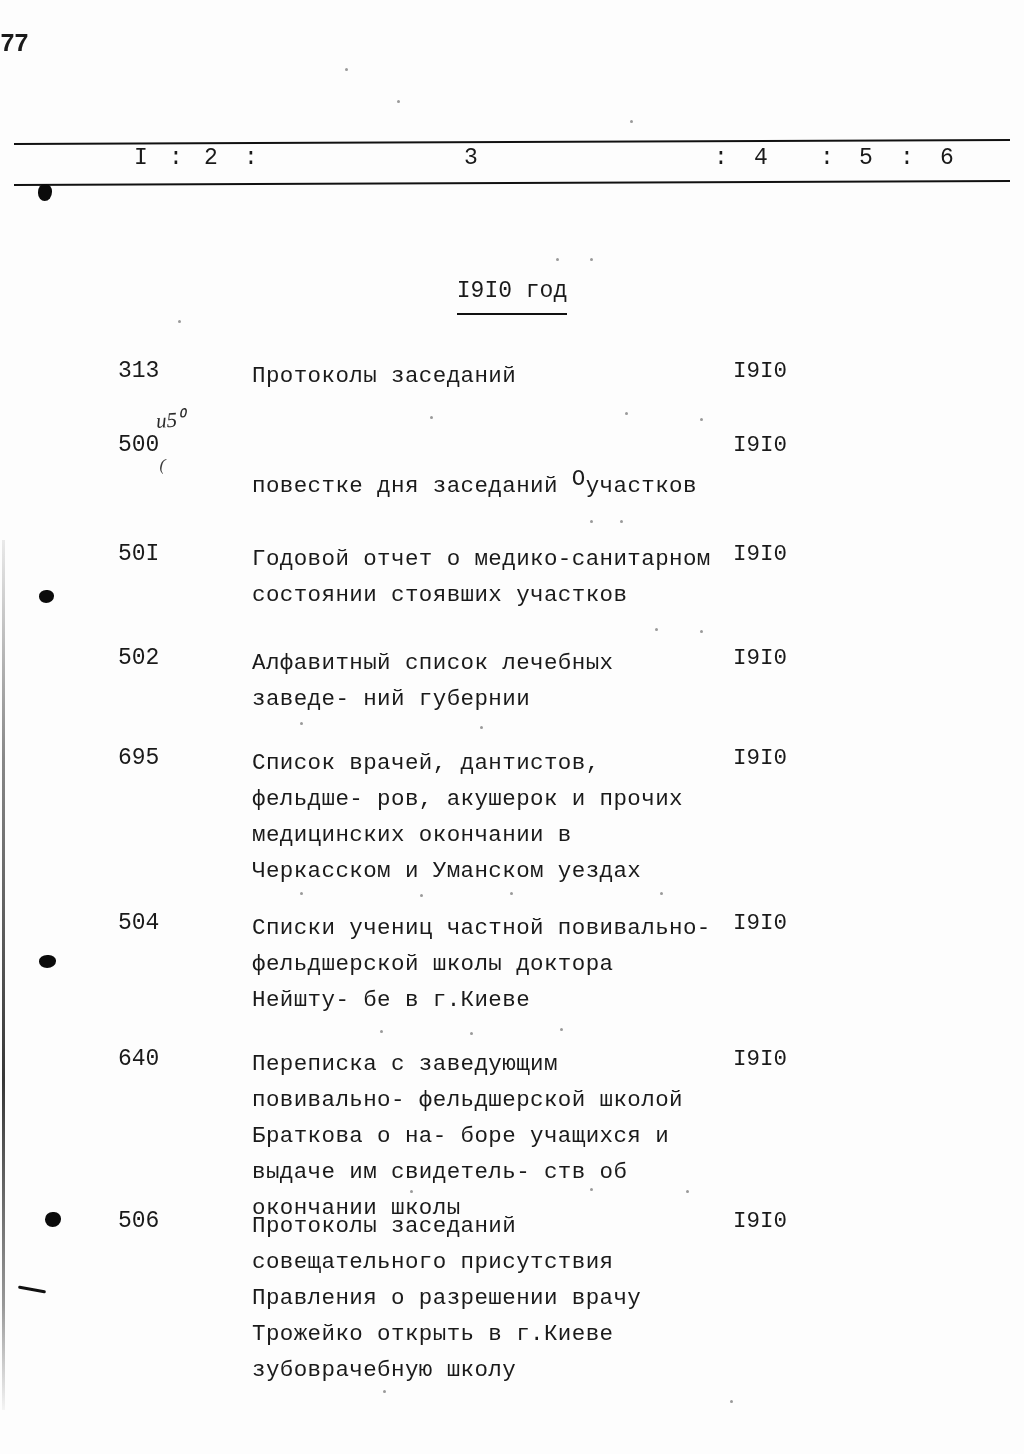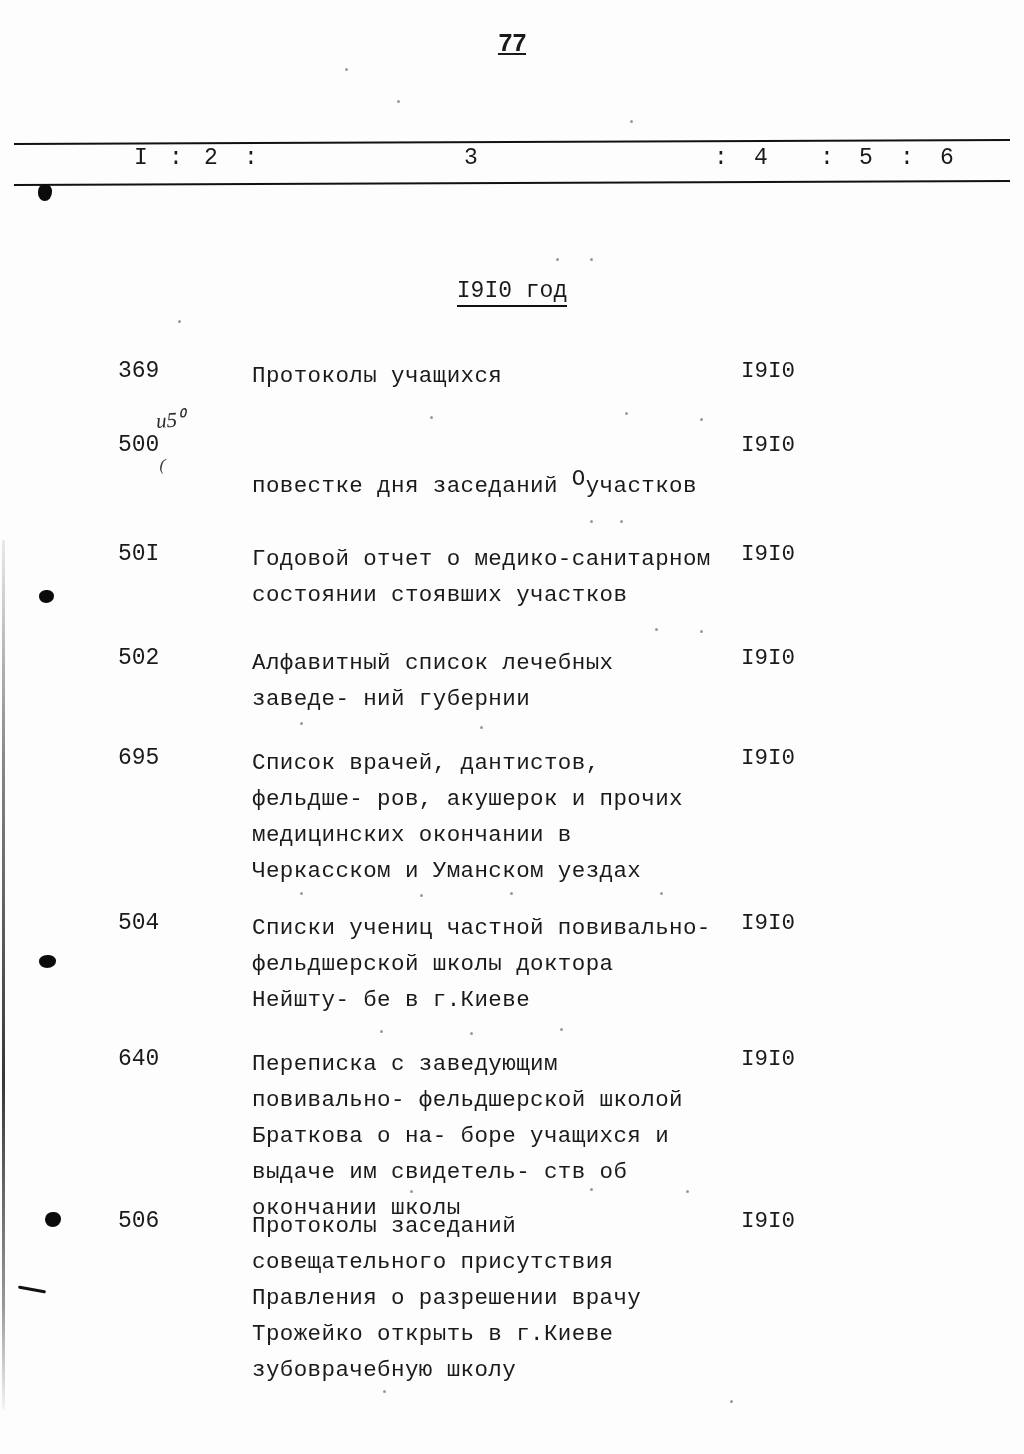--- a/index.html
+++ b/index.html
@@ -30,25 +30,23 @@
         rgba(40,40,40,0.55) 25%,
         rgba(20,20,20,0.85) 62%,
         rgba(30,30,30,0.45) 88%,
         rgba(80,80,80,0.05) 100%);
   }
   .page-number {
     position: absolute;
     left: 0;
     right: 0;
     top: 30px;
-    text-align: center;
     font-size: 25px;
     letter-spacing: -1px;
     font-weight: 700;
-    text-decoration: underline;
   }
   
   .rule {
     position: absolute;
     left: 14px;
     width: 996px;
     height: 2px;
     background: #111;
   }
   .rule.top { top: 141px; transform: rotate(-0.22deg); }
@@ -74,21 +72,21 @@
     position: absolute;
     left: 0;
     right: 0;
     top: 278px;
     text-align: center;
     font-size: 23px;
   }
   .title-year u {
     text-decoration: none;
     border-bottom: 2px solid #111;
-    padding-bottom: 1px;
+    padding-bottom: 9px;
   }
   .entry {
     position: absolute;
     left: 0;
     width: 1024px;
   }
   .entry .num {
     position: absolute;
     left: 118px;
     top: 0;
@@ -102,21 +100,20 @@
     width: 470px;
     font-size: 22.5px;
     line-height: 36px;
     letter-spacing: 0.4px;
   }
   .entry .date {
     position: absolute;
     left: 733px;
     top: 0;
     font-size: 22.5px;
-    margin-left: 8px;
   }
   .sup-o {
     font-size: 22.5px;
     vertical-align: 7px;
     line-height: 0;
   }
   .hand-note {
     position: absolute;
     left: 156px;
     top: 405px;
@@ -181,22 +178,22 @@
   <div class="blot" style="left:39px;  top:590px; width:15px; height:13px;"></div>
   <div class="blot" style="left:39px;  top:955px; width:17px; height:13px;"></div>
   <div class="blot" style="left:45px;  top:1212px; width:16px; height:15px;"></div>
   <div class="pen-dash"></div>
 
   <div class="title-year">
     <u>I9I0 год</u>
   </div>
 
   <div class="entry" style="top:358px;">
-    <div class="num">369</div>
-    <div class="body">Протоколы учащихся</div>
+    <div class="num">313</div>
+    <div class="body">Протоколы заседаний</div>
     <div class="date">I9I0</div>
   </div>
 
   <div class="hand-note">и5⁰</div>
   <div class="hand-tick">(</div>
 
   <div class="entry" style="top:432px;">
     <div class="num">500</div>
     <div class="body">
       <br>

